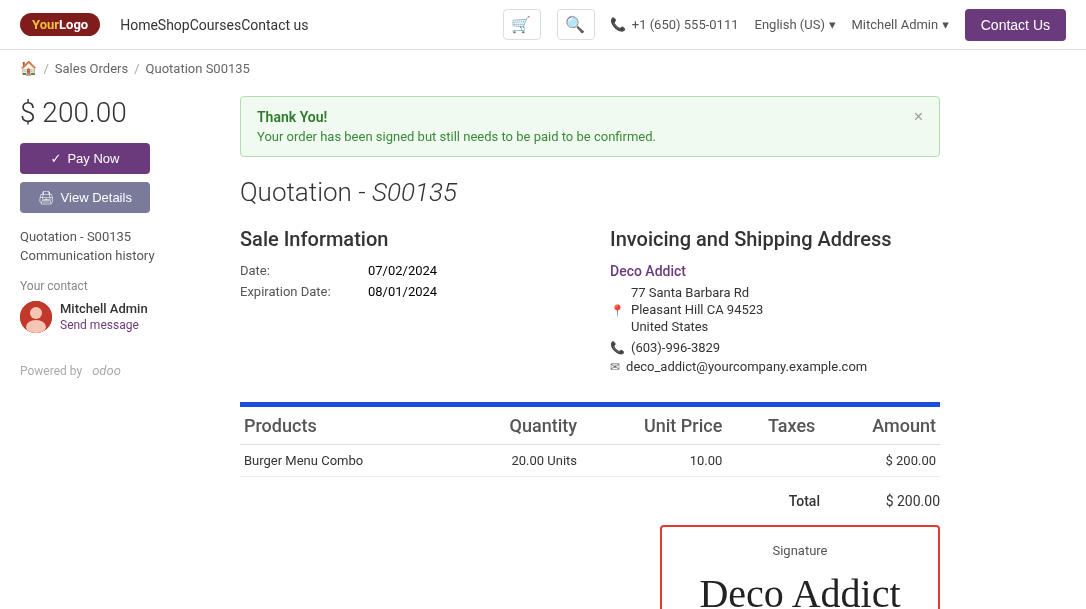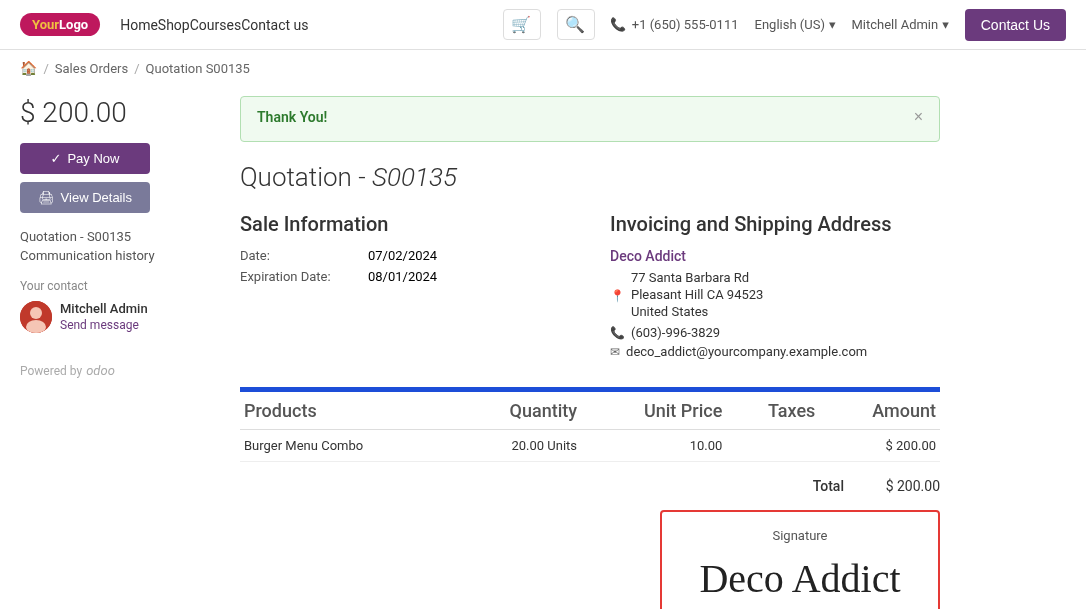--- a/index.html
+++ b/index.html
@@ -7,21 +7,21 @@
 
     
     .navbar {
       display: flex; align-items: center; padding: 0 20px; height: 50px;
       border-bottom: 1px solid #e0e0e0; background: #fff;
     }
     .logo-wrap {
       display: flex; align-items: center; margin-right: 20px;
     }
     .logo-oval {
-      background: #be185d; border-radius: 50px; padding: 4px 12px;
+      background: #7f1d1d; border-radius: 50px; padding: 4px 12px;
       color: #fff; font-size: 13px; font-weight: bold; white-space: nowrap;
     }
     .logo-oval span { color: #f0c040; }
     .nav-links { display: flex; flex: 1; }
     .nav-links a {
       color: #333; text-decoration: none; font-size: 14px; cursor: pointer;
     }
     .nav-right {
       display: flex; align-items: center; gap: 16px;
     }
@@ -93,21 +93,21 @@
       overflow: hidden;
     }
     .contact-name {
       font-size: 13px; font-weight: 500; color: #333;
     }
     .send-msg-link {
       font-size: 12px; color: #6b3a7d; cursor: pointer; text-decoration: none;
     }
     .powered-by {
       margin-top: 30px; font-size: 12px; color: #aaa;
-      display: flex; align-items: center; gap: 4px;
+      display: flex; align-items: center; gap: 10px;
     }
     .odoo-text {
       font-size: 13px; color: #aaa; font-style: italic;
     }
 
     
     .main-content { flex: 1; max-width: 700px; }
 
     
     .alert-green {
@@ -162,21 +162,21 @@
     .products-table td {
       padding: 8px 4px; font-size: 13px; color: #333;
       border-bottom: 1px solid #eee;
     }
 
     
     .total-row {
       display: flex; justify-content: flex-end; margin-bottom: 16px;
     }
     .total-inner {
-      display: flex; gap: 16px; font-size: 14px; justify-content: flex-end;
+      display: flex; gap: 40px; font-size: 14px; justify-content: flex-end;
     }
     .total-label { font-weight: 500; color: #333; }
     .total-value { color: #333; min-width: 80px; text-align: right; }
 
     
     .signature-box {
       border: 2px solid #e53935; border-radius: 4px;
       padding: 16px; text-align: center; margin-left: auto;
       width: 280px;
     }
@@ -271,20 +271,21 @@
       <span>Powered by</span>
       <span class="odoo-text">odoo</span>
     </div>
   </div>
 
   <div class="main-content">
 
     <div class="alert-green">
       <div class="alert-green-text">
         <div class="alert-title">Thank You!</div>
+        <div class="alert-body">Your order has been signed but still needs to be paid to be confirmed.</div>
       </div>
       <button class="alert-close">×</button>
     </div>
 
     <div class="quotation-title">
       <span>Quotation - </span><em>S00135</em>
     </div>
 
     <div class="info-grid">
 

